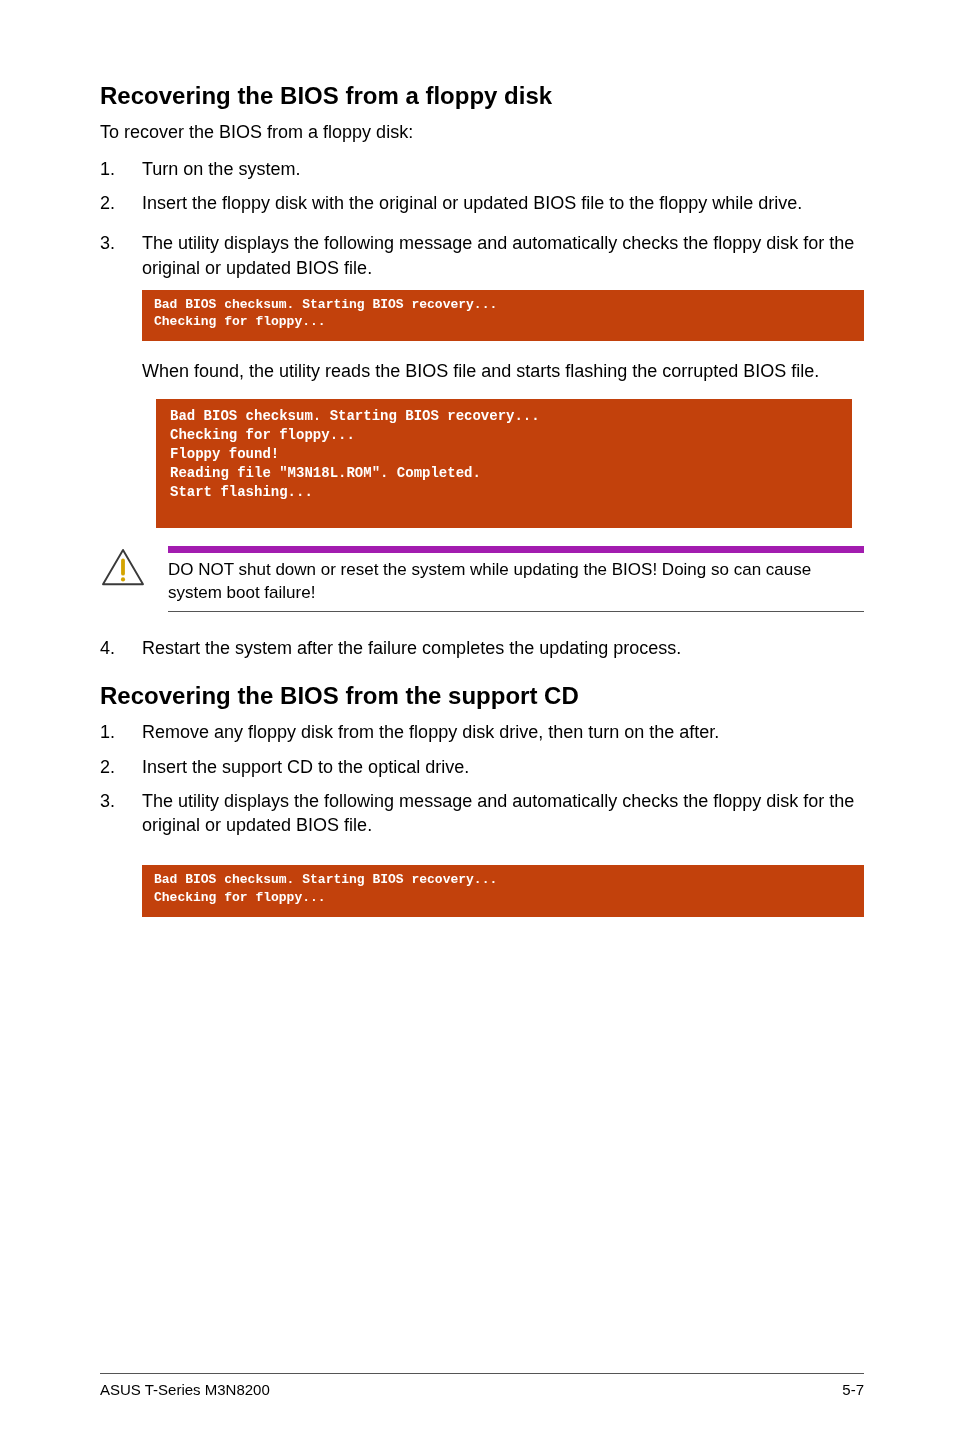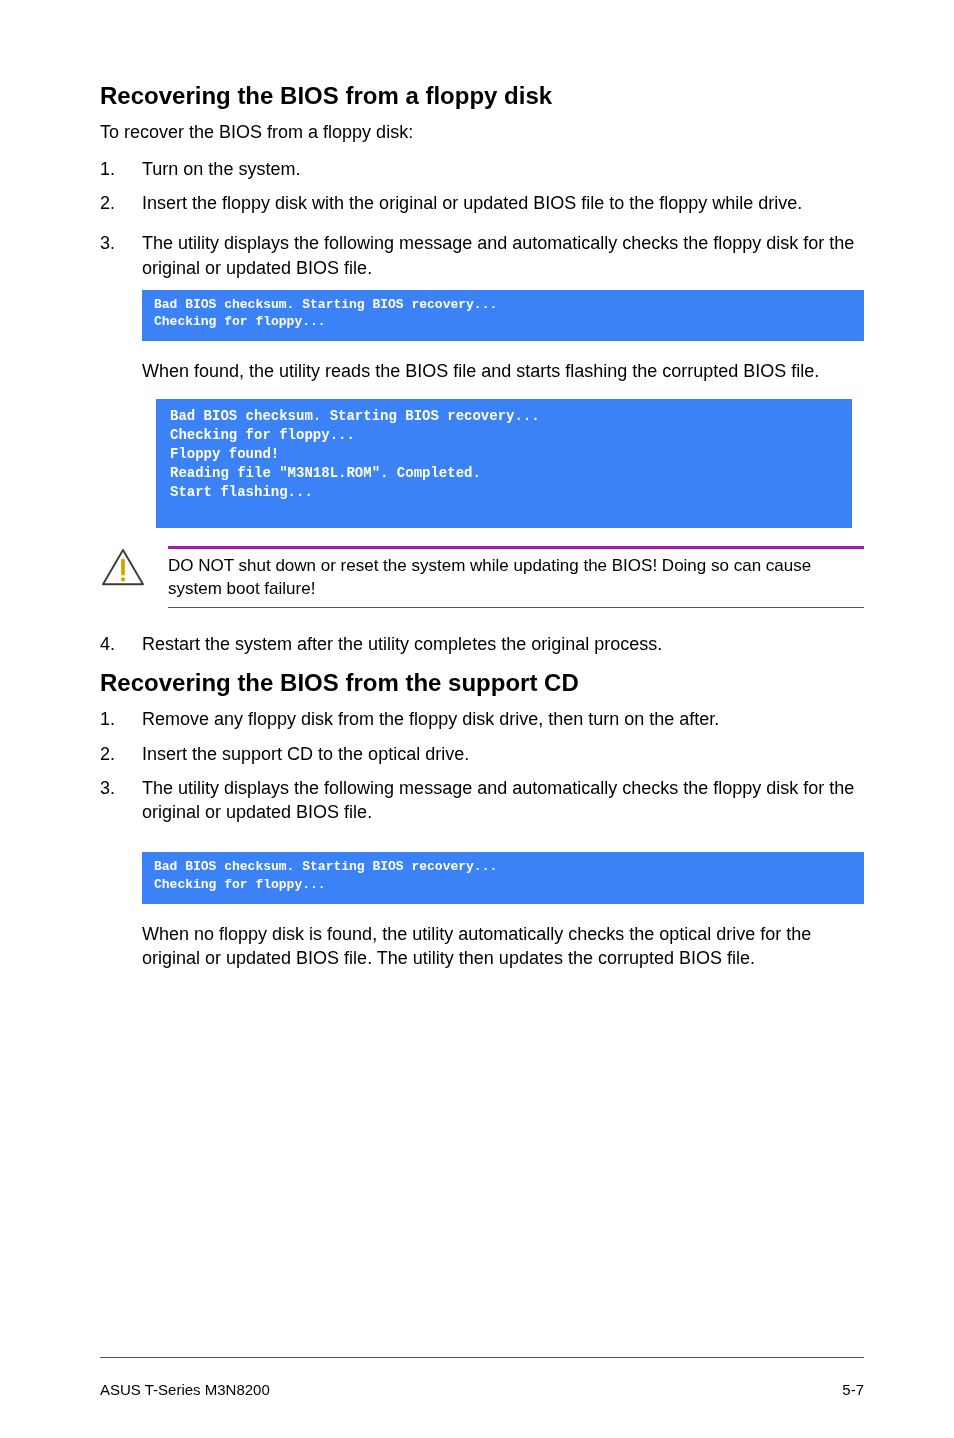--- a/index.html
+++ b/index.html
@@ -26,21 +26,21 @@
     margin: 4px 0 10px 0;
   }
   ol li .num {
     width: 42px;
     flex-shrink: 0;
   }
   ol li .txt {
     flex: 1;
   }
   .terminal {
-    background: #3b82f6;
+    background: #c2410c;
     color: #fff;
     font-family: "Courier New", monospace;
     font-size: 13px;
     font-weight: bold;
     padding: 6px 12px 10px 12px;
     margin: 6px 0 18px 42px;
     white-space: pre;
     line-height: 1.35;
   }
   .terminal.larger {
@@ -59,38 +59,38 @@
     width: 52px;
     flex-shrink: 0;
     padding-top: 2px;
   }
   .callout .icon svg {
     width: 46px;
     height: 40px;
   }
   .callout .msg {
     flex: 1;
-    border-top: 3px solid #a21caf;
+    border-top: 7px solid #a21caf;
     border-bottom: 1px solid #555;
     padding: 6px 0;
     font-size: 17px;
   }
   .indented-para {
     margin-left: 42px;
     margin-top: 4px;
     margin-bottom: 16px;
   }
-  .section2 { margin-top: 11px; }
+  .section2 { margin-top: 20px; }
   .footer {
     position: absolute;
     bottom: 38px;
     left: 100px;
     right: 90px;
     border-top: 1px solid #555;
-    padding-top: 22px;
+    padding-top: 6px;
     font-size: 15px;
     display: flex;
     justify-content: space-between;
   }
 </style>
 </head>
 <body>
 
 <h3 class="section-heading">Recovering the BIOS from a floppy disk</h3>
 <p>To recover the BIOS from a floppy disk:</p>
@@ -131,21 +131,21 @@
       <line x1="24" y1="13" x2="24" y2="27" stroke="#d4a400" stroke-width="4" stroke-linecap="round"></line>
       <circle cx="24" cy="33" r="2.2" fill="#d4a400"></circle>
     </svg>
   </div>
   <div class="msg">DO NOT shut down or reset the system while updating the BIOS! Doing so can cause system boot failure!</div>
 </div>
 
 <ol>
   <li>
     <span class="num">4.</span>
-    <span class="txt">Restart the system after the utility completes the original process.</span>
+    <span class="txt">Restart the system after the failure completes the updating process.</span>
   </li>
 </ol>
 
 <div class="section2">
   <h3 class="section-heading">Recovering the BIOS from the support CD</h3>
 
   <ol>
     <li>
       <span class="num">1.</span>
       <span class="txt">Remove any floppy disk from the floppy disk drive, then turn on the after.</span>
@@ -156,19 +156,18 @@
     </li>
     <li>
       <span class="num">3.</span>
       <span class="txt">The utility displays the following message and automatically checks the floppy disk for the original or updated BIOS file.</span>
     </li>
   </ol>
 
   <div class="terminal" style="margin-top:28px;">Bad BIOS checksum. Starting BIOS recovery...
 Checking for floppy...</div>
 
-  <p class="indented-para">When no floppy disk is found, the utility automatically checks the optical drive for the original or updated BIOS file. The utility then updates the corrupted BIOS file.</p>
 </div>
 
 <div class="footer">
   <span>ASUS T-Series M3N8200</span>
   <span>5-7</span>
 </div>
 
 </body></html>

